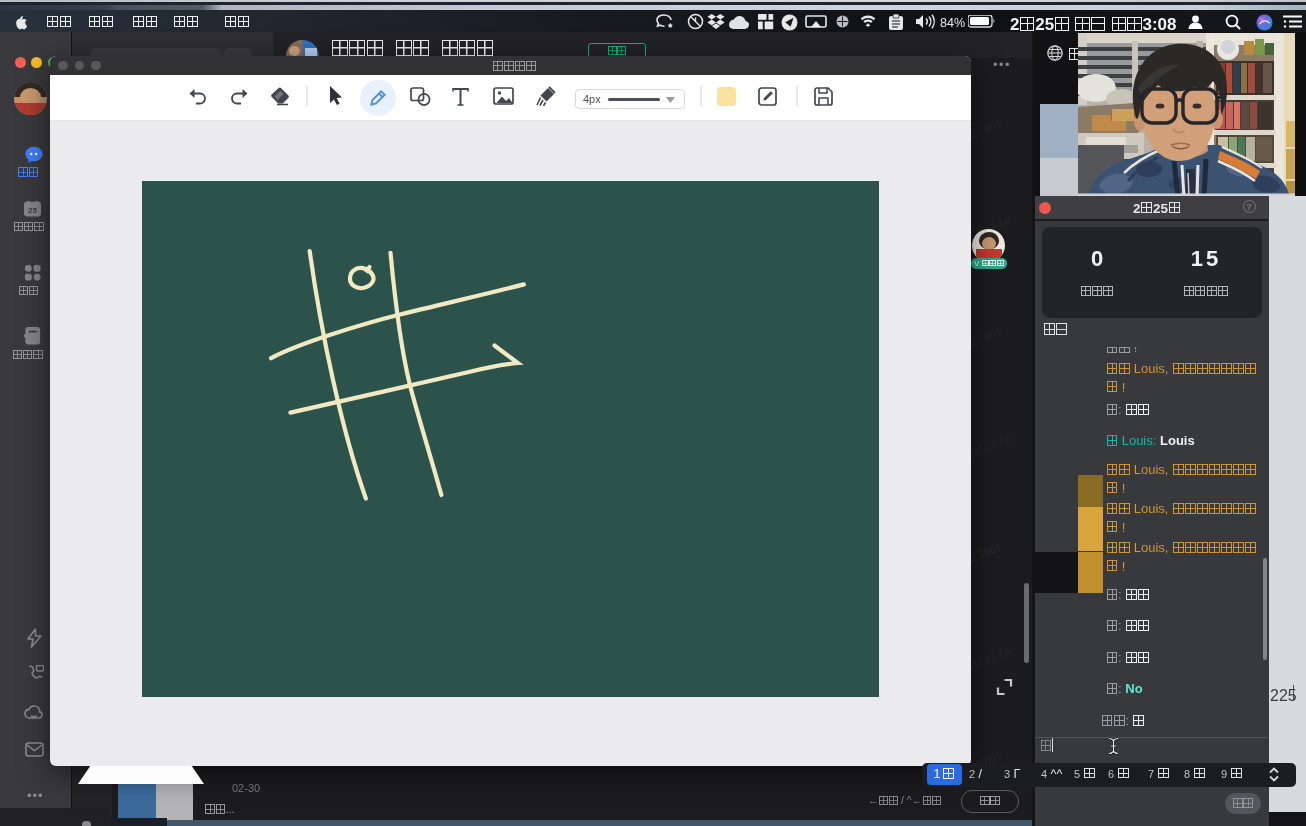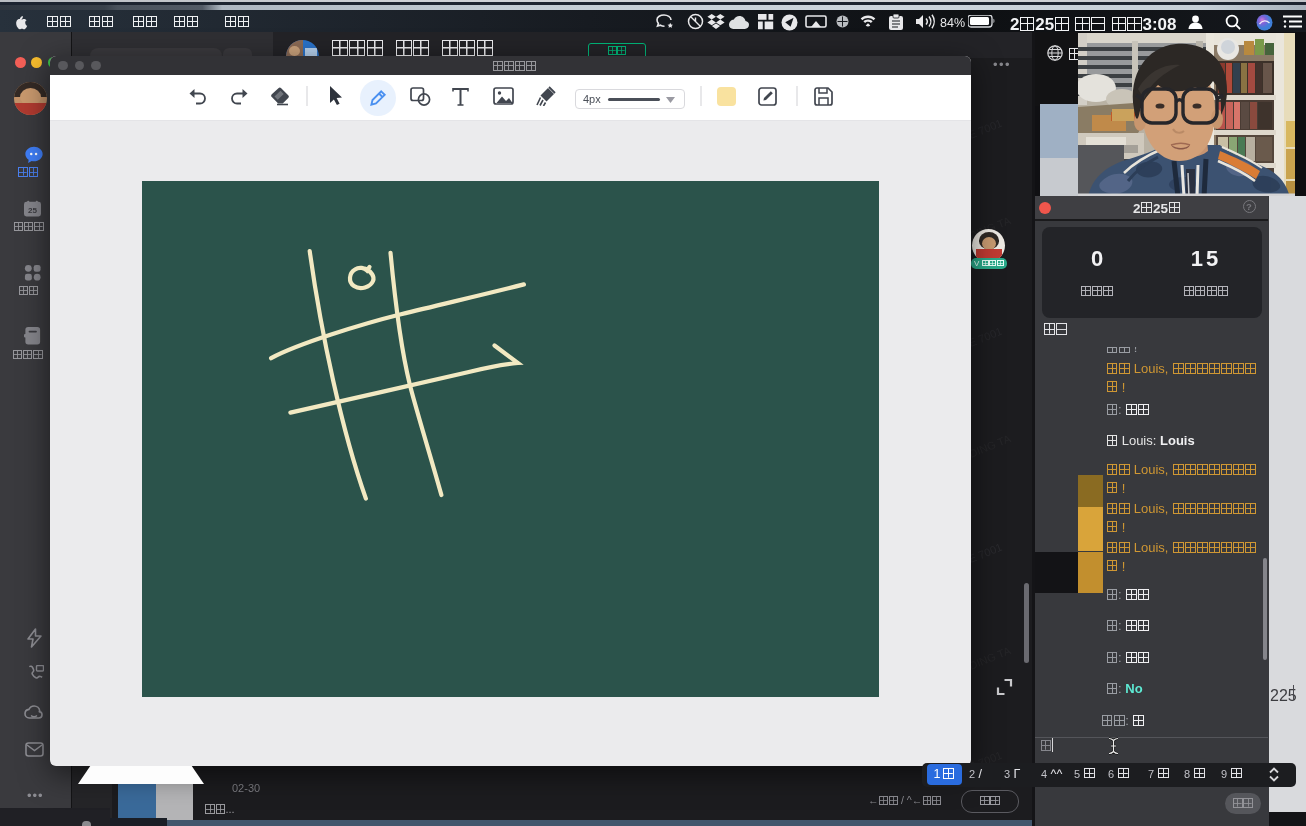--- a/index.html
+++ b/index.html
@@ -457,21 +457,21 @@
     <div class="a" style="left:0;top:57px;width:110px;text-align:center;color:#b4b4ba;font-size:12px"><i class="c"></i><i class="c"></i><i class="c"></i></div>
     <div class="a" style="left:108px;top:57px;width:112px;text-align:center;color:#b4b4ba;font-size:12px"><i class="c"></i><i class="c"></i><i class="c"></i><i class="c"></i></div>
   </div>
   <div class="a" style="left:8px;top:126px;color:#e4e4e8;font-size:13.5px"><i class="c"></i><i class="cl"></i></div>
 
   <div class="a" style="left:71px;top:151px;width:160px;height:9px;overflow:hidden">
         <div class="a" style="left:0;top:-7px;color:#9a9da3"><i class="c"></i><i class="c"></i> !</div>
       </div>
   <div class="a" style="left:71px;top:164px;width:158px;color:#cf9733;line-height:18.5px"><i class="c"></i><i class="c"></i> Louis, <i class="c"></i><i class="c"></i><i class="c"></i><i class="c"></i><i class="c"></i><i class="c"></i><i class="c"></i> <i class="c"></i> !</div>
   <div class="a" style="left:71px;top:206px"><span style="color:#9a9da3"><i class="c"></i>:</span> <span style="color:#f0f0f2;font-weight:bold"><i class="c"></i><i class="c"></i></span></div>
-  <div class="a" style="left:71px;top:237px"><span style="color:#e5e5e5"><i class="c"></i> Louis:</span> <span style="color:#f0f0f2;font-weight:bold">Louis</span></div>
+  <div class="a" style="left:71px;top:237px"><span style="color:#14b8a6"><i class="c"></i> Louis:</span> <span style="color:#f0f0f2;font-weight:bold">Louis</span></div>
   <div class="a" style="left:71px;top:265px;width:158px;color:#cf9733;line-height:18.5px"><i class="c"></i><i class="c"></i> Louis, <i class="c"></i><i class="c"></i><i class="c"></i><i class="c"></i><i class="c"></i><i class="c"></i><i class="c"></i> <i class="c"></i> !</div>
   <div class="a" style="left:71px;top:304px;width:158px;color:#cf9733;line-height:18.5px"><i class="c"></i><i class="c"></i> Louis, <i class="c"></i><i class="c"></i><i class="c"></i><i class="c"></i><i class="c"></i><i class="c"></i><i class="c"></i> <i class="c"></i> !</div>
   <div class="a" style="left:71px;top:343px;width:158px;color:#cf9733;line-height:18.5px"><i class="c"></i><i class="c"></i> Louis, <i class="c"></i><i class="c"></i><i class="c"></i><i class="c"></i><i class="c"></i><i class="c"></i><i class="c"></i> <i class="c"></i> !</div>
 
   <div class="a" style="left:42.8px;top:279.3px;width:25.2px;height:31.5px;background:#8a6b22"></div>
   <div class="a" style="left:42.8px;top:310.8px;width:25.2px;height:44.7px;background:#d9a43a"></div>
   <div class="a" style="left:42.8px;top:355.5px;width:25.2px;height:41.5px;background:#c28f2e"></div>
   <div class="a" style="left:0;top:355.5px;width:42.8px;height:41.5px;background:#131316"></div>
   <div class="a" style="left:71px;top:391px"><span style="color:#9a9da3"><i class="c"></i>:</span> <span style="color:#f0f0f2;font-weight:bold"><i class="c"></i><i class="c"></i></span></div>
   <div class="a" style="left:71px;top:422px"><span style="color:#9a9da3"><i class="c"></i>:</span> <span style="color:#f0f0f2;font-weight:bold"><i class="c"></i><i class="c"></i></span></div>

